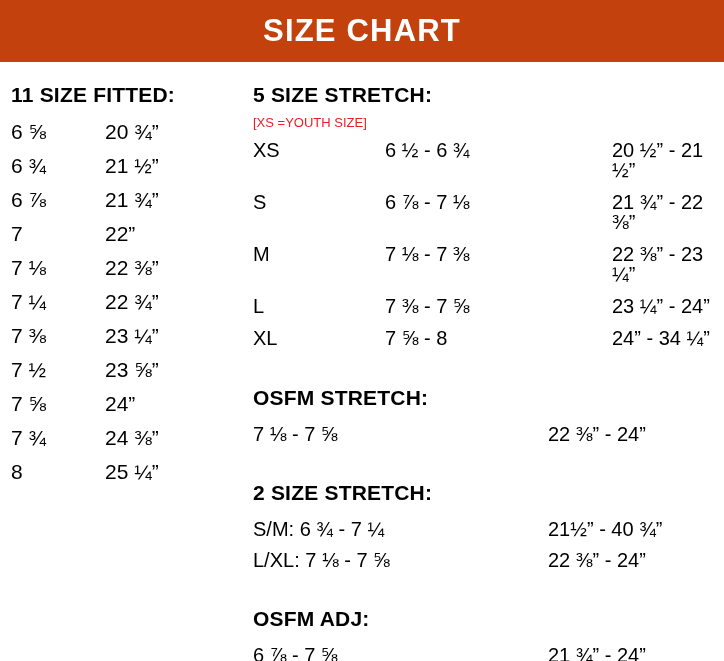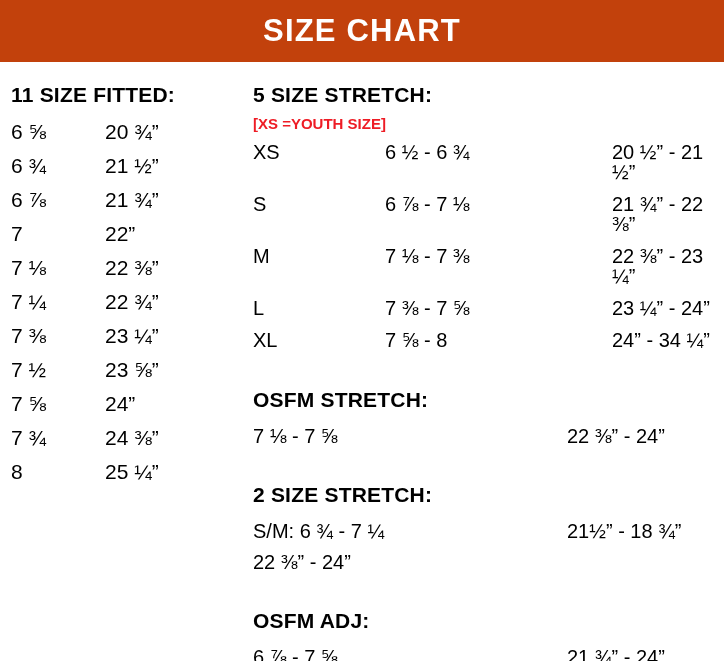--- a/index.html
+++ b/index.html
@@ -50,22 +50,22 @@
     box-sizing: border-box;
   }
   .section-title {
     font-size: 21px;
     font-weight: bold;
     margin: 0 0 14px 0;
     letter-spacing: 0.2px;
   }
   .note-red {
     color: #ee1c25;
-    font-size: 15px;
-    font-weight: bold;
+    font-size: 13px;
+    font-weight: normal;
     margin: -6px 0 10px 0;
   }
   
   .fit-row {
     display: flex;
     font-size: 21px;
     line-height: 1.0;
     margin-bottom: 13px;
   }
   .fit-hat {
@@ -92,21 +92,20 @@
     flex: 0 0 195px;
   }
   .str-circ {
     flex: 1;
   }
   .single-row {
     display: flex;
     font-size: 20px;
     line-height: 1.0;
     margin-bottom: 11px;
-    gap: 19px;
   }
   .single-left {
     width: 295px;
     flex: 0 0 295px;
   }
   .single-right {
     flex: 1;
   }
   .block-gap {
     height: 26px;
@@ -209,23 +208,24 @@
       <div class="single-row">
         <div class="single-left"> 7 ⅛ - 7 ⅝</div>
         <div class="single-right">22 ⅜” - 24”</div>
       </div>
 
       <div class="block-gap"></div>
 
       <div class="section-title">2 SIZE STRETCH:</div>
       <div class="single-row">
         <div class="single-left">S/M: 6 ¾ - 7 ¼</div>
-        <div class="single-right">21½” - 18 ¾”</div>
-      </div>
-      <div class="single-row">
+        <div class="single-right">21½” - 40 ¾”</div>
+      </div>
+      <div class="single-row">
+        <div class="single-left">L/XL: 7 ⅛ - 7 ⅝</div>
         <div class="single-right">22 ⅜” - 24”</div>
       </div>
 
       <div class="block-gap"></div>
 
       <div class="section-title">OSFM ADJ:</div>
       <div class="single-row">
         <div class="single-left">6 ⅞ - 7 ⅝</div>
         <div class="single-right">21 ¾” - 24”</div>
       </div>

